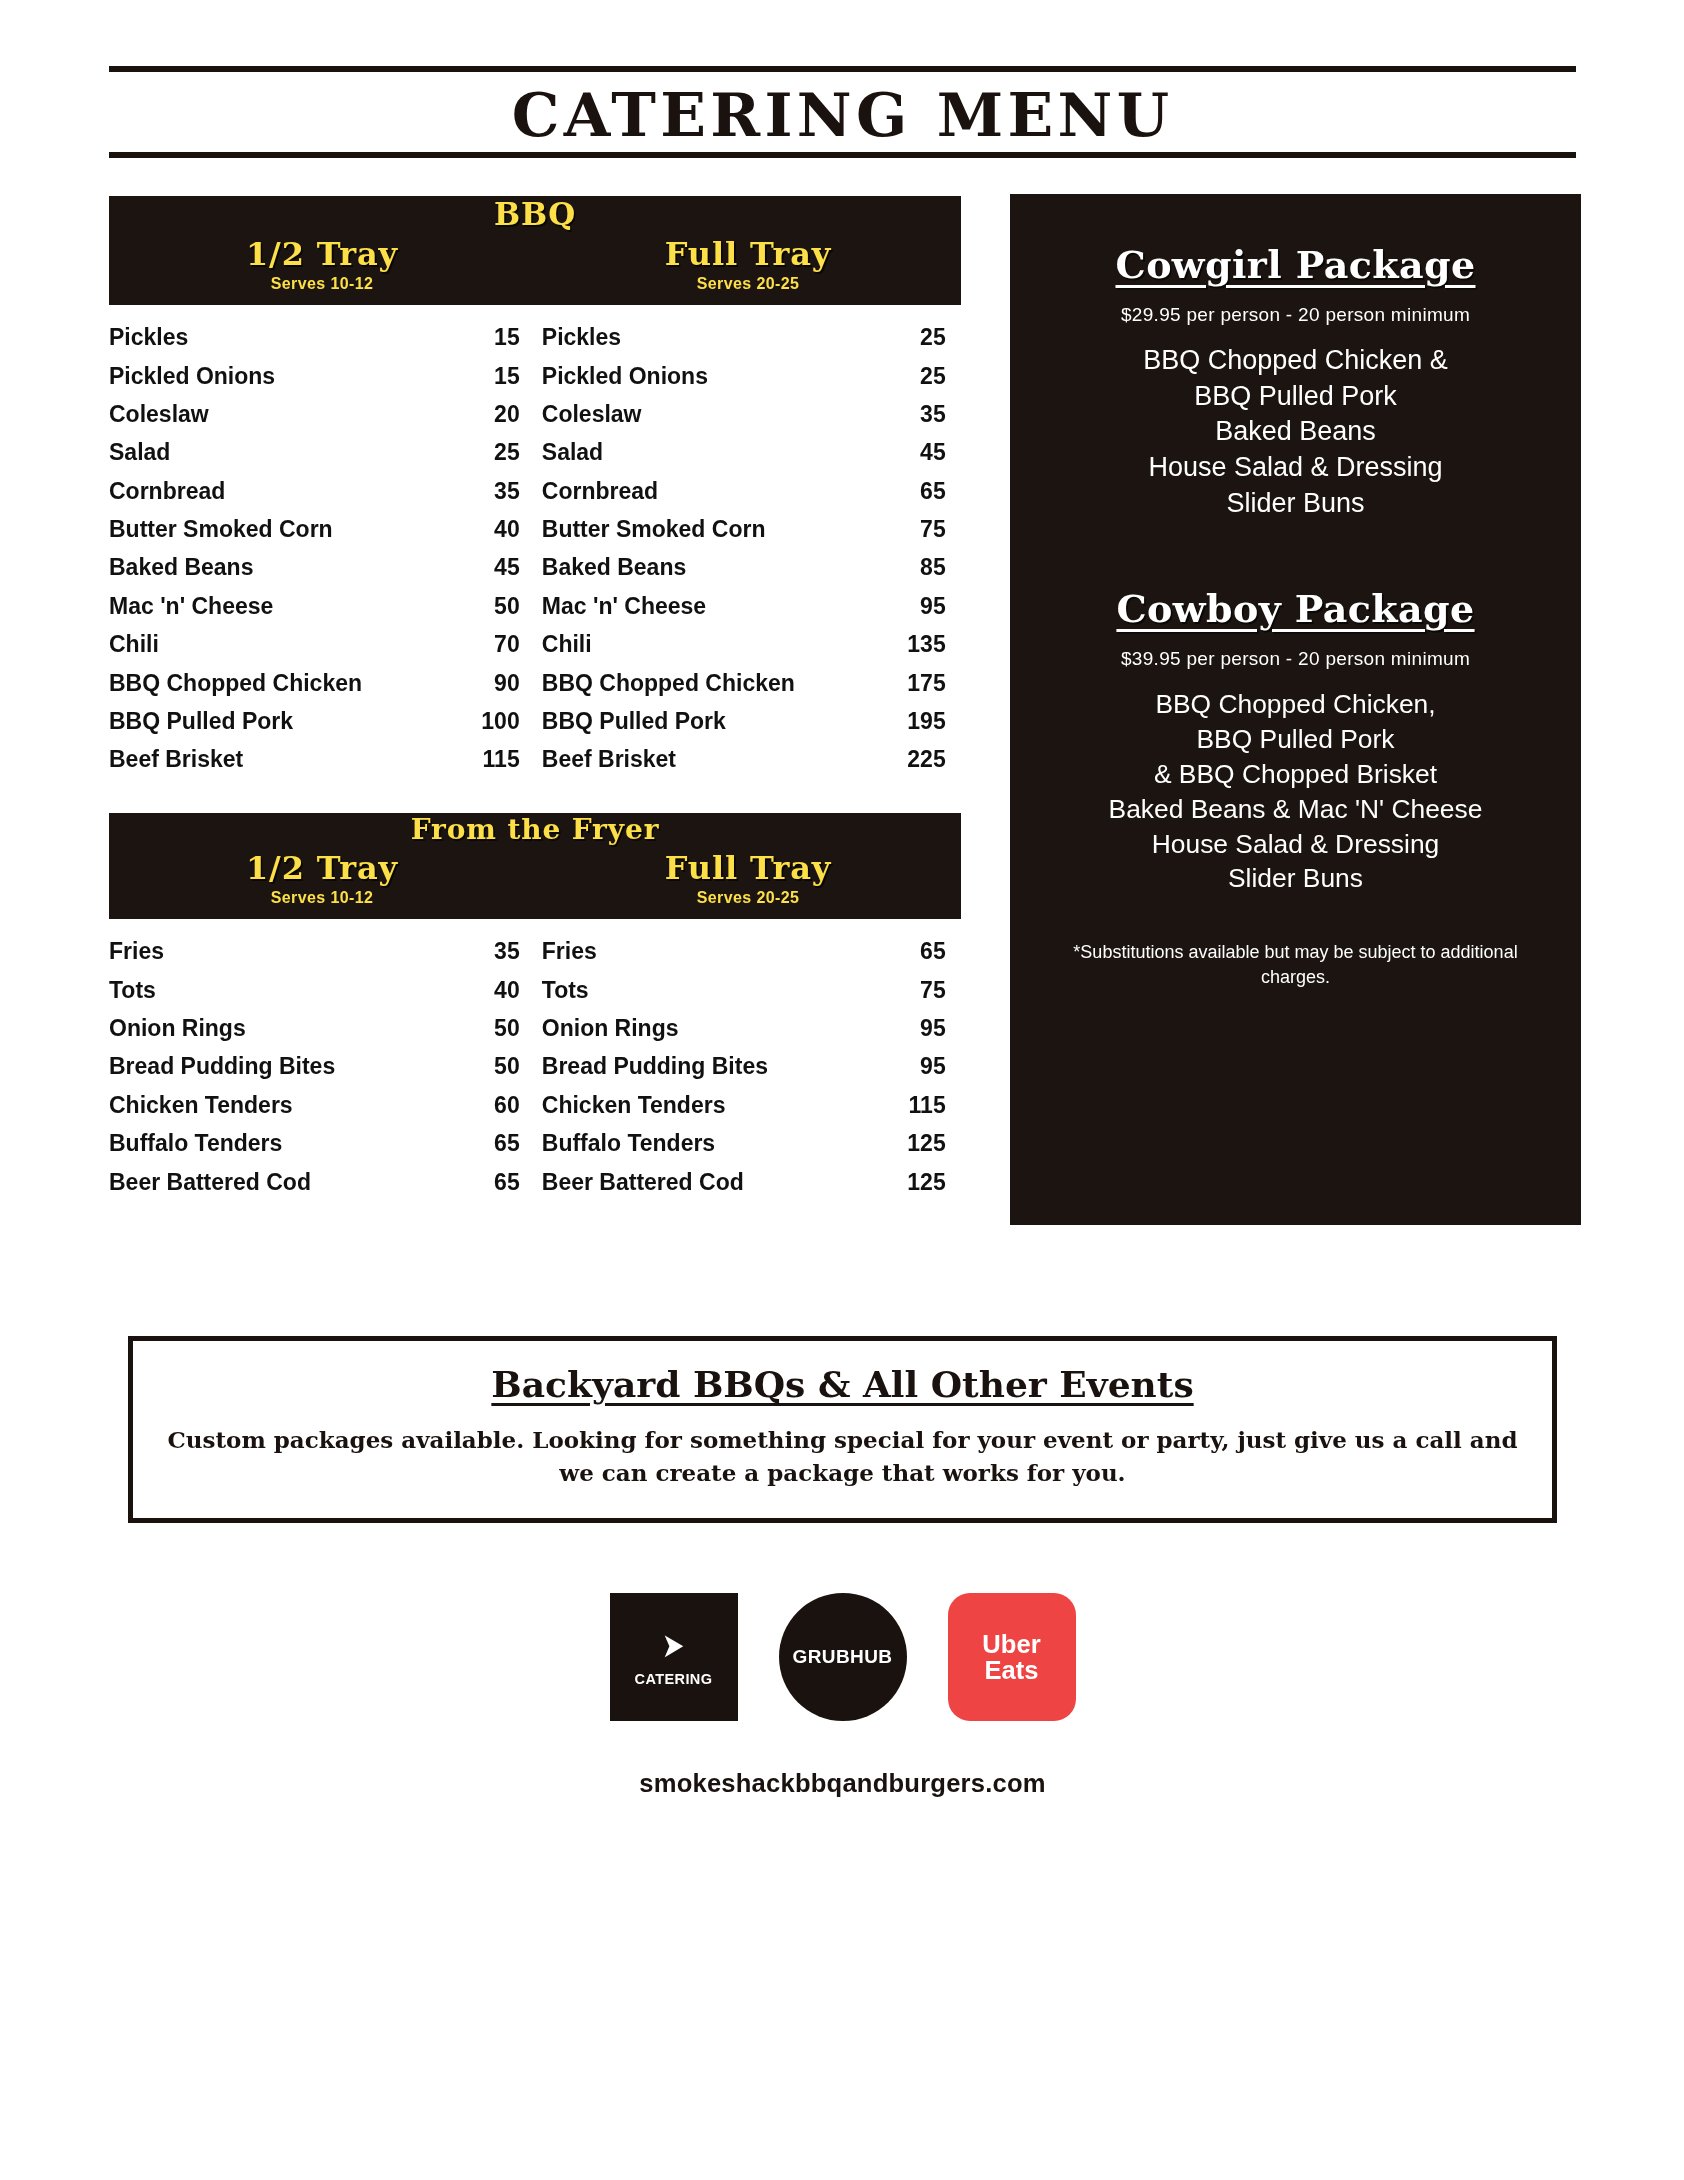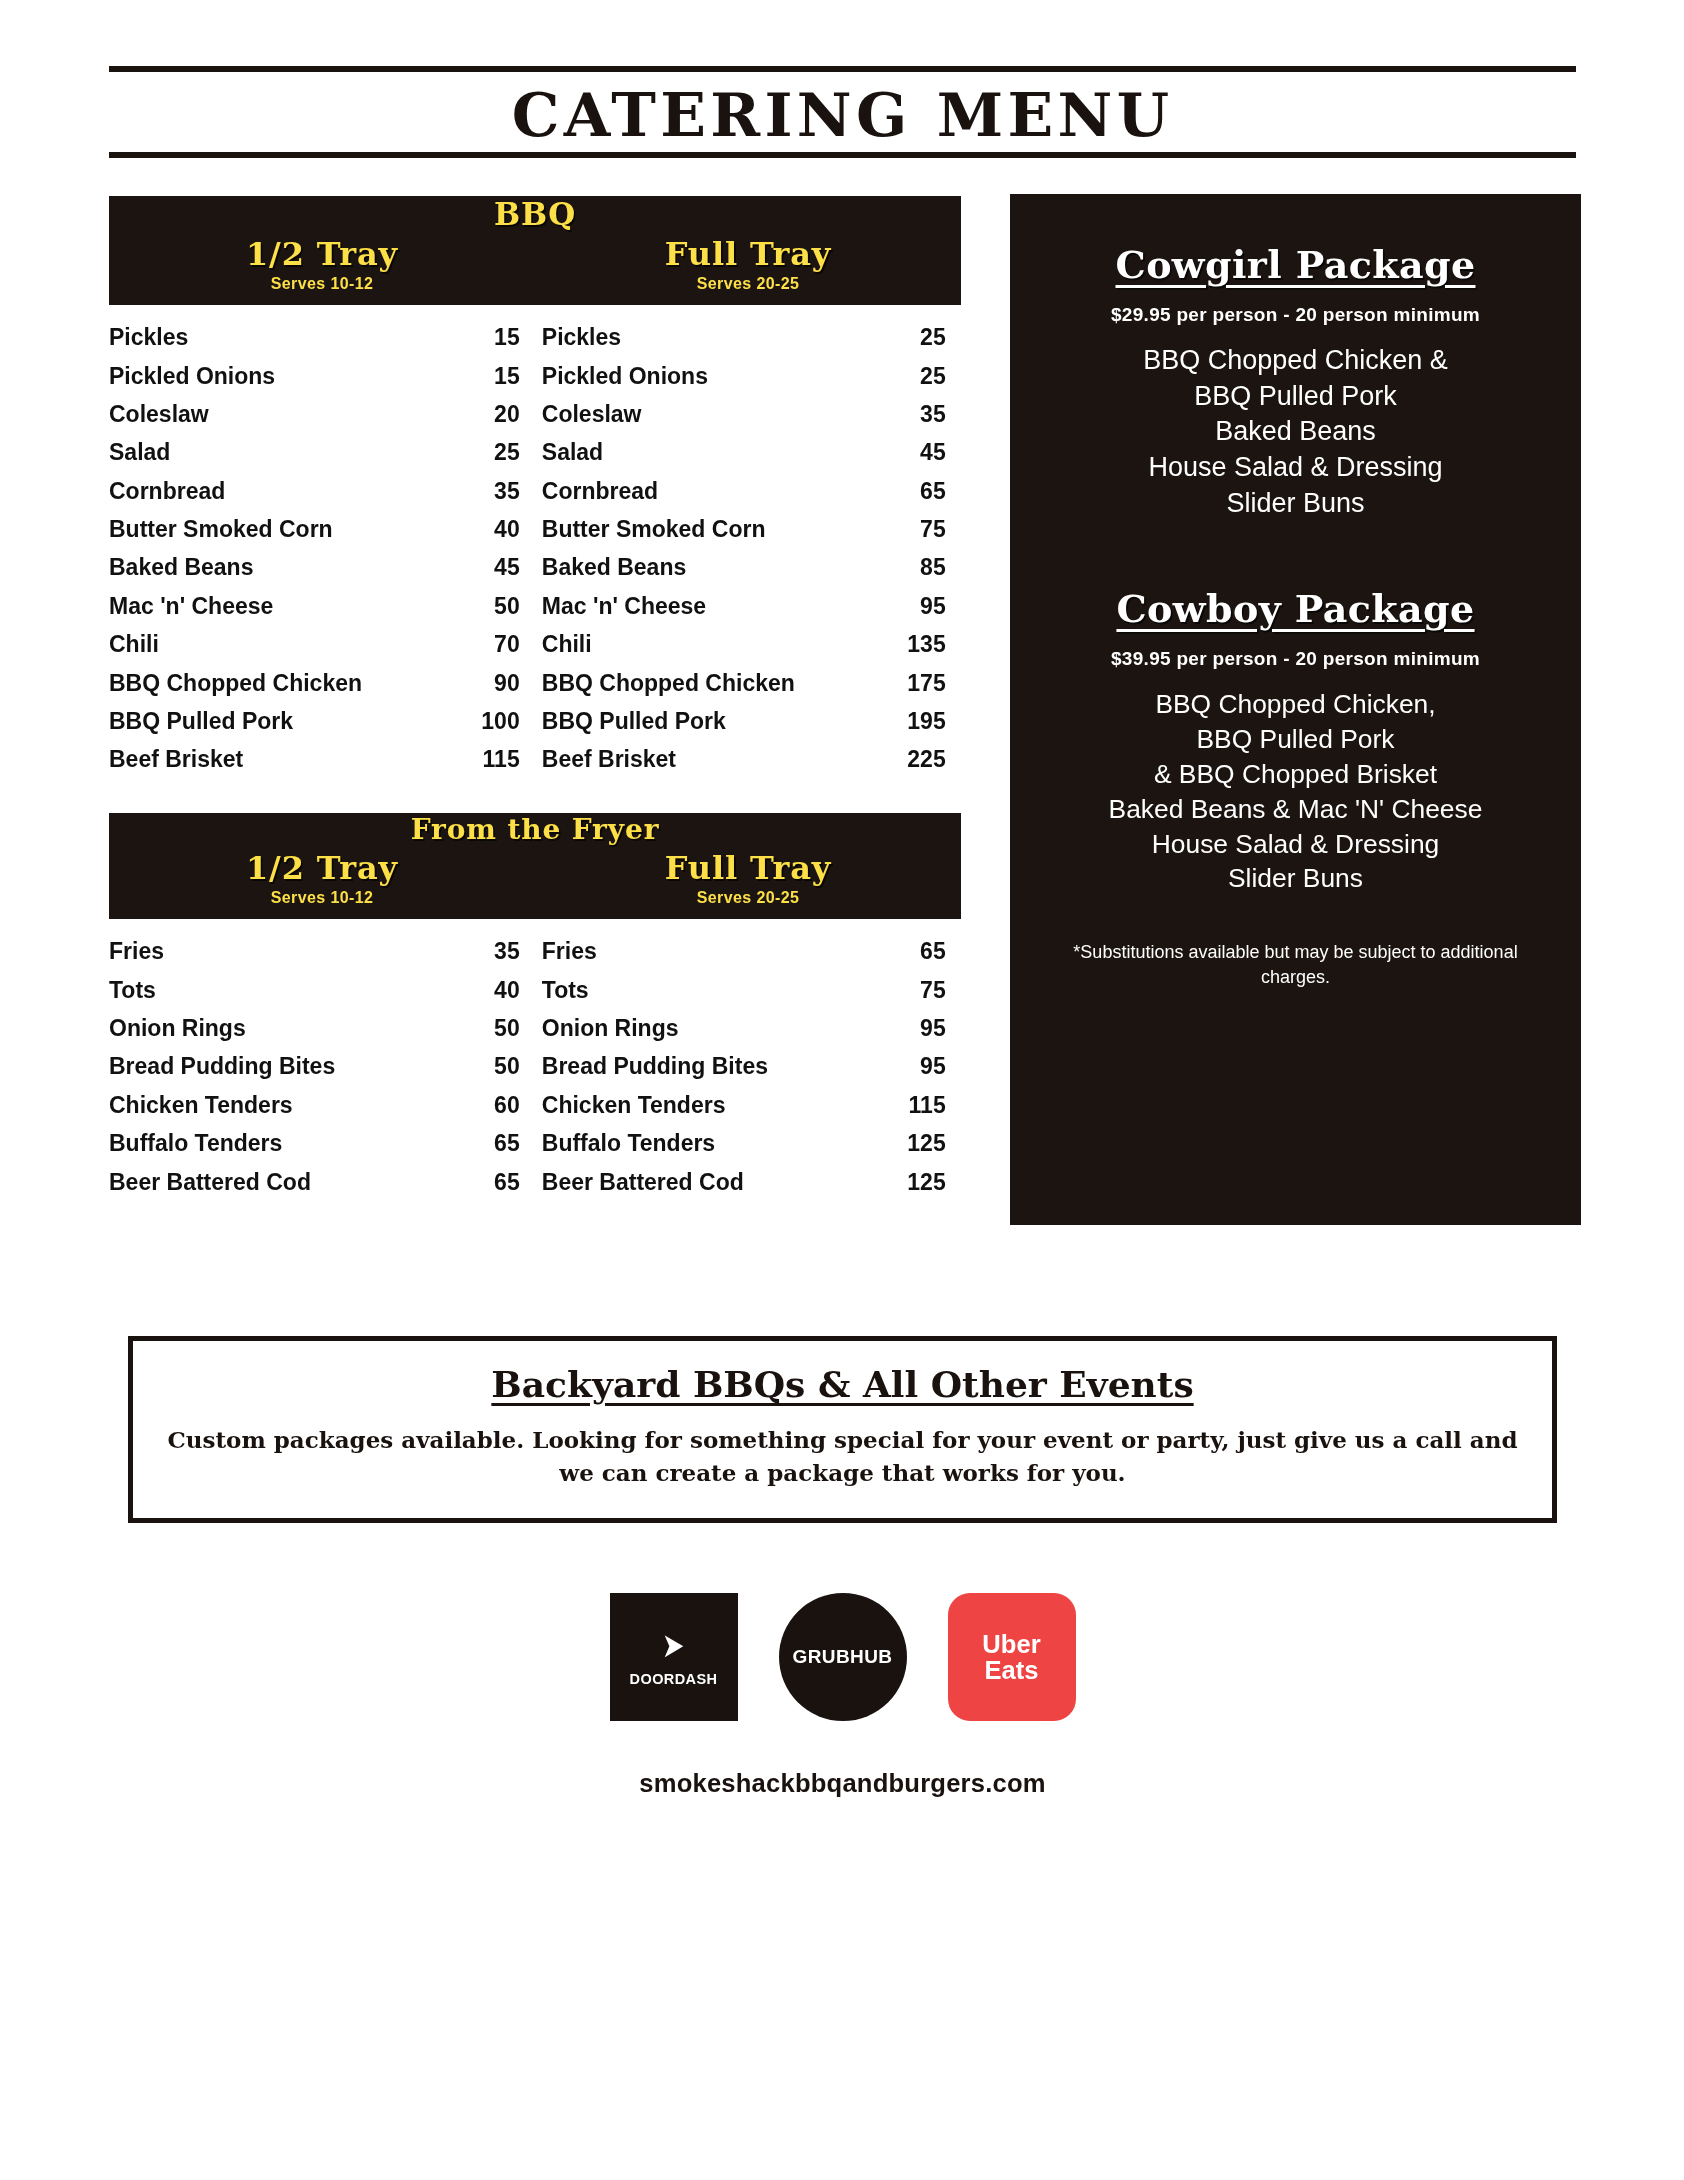--- a/index.html
+++ b/index.html
@@ -128,21 +128,21 @@
     font-weight: 700;
     font-size: 38px;
     letter-spacing: 0.4px;
     text-decoration: underline;
     text-underline-offset: 6.8px;
     text-shadow: 1.7px 1.7px 0 rgba(0,0,0,0.6);
   }
   .pkg-price {
     text-align: center;
     font-size: 19px;
-    font-weight: 700;
+    font-weight: 400;
     margin-top: 17px;
     letter-spacing: 0.3px;
   }
   .pkg-lines {
     text-align: center;
     font-size: 27px;
     line-height: 1.32;
     margin-top: 17px;
     font-weight: 400;
   }
@@ -480,21 +480,21 @@
   </div>
 
   <div class="backyard">
     <div class="backyard-title">Backyard BBQs &amp; All Other Events </div>
     <div class="backyard-text">Custom packages available.  Looking for something special for your event or party, just give us a call and we can create a package that works for you.</div>
   </div>
 
   <div class="logos">
     <div class="logo logo-doordash">
       <div class="dd-mark">➤</div>
-      <div class="dd-text">DOORDASH</div>
+      <div class="dd-text">CATERING</div>
     </div>
     <div class="logo logo-grubhub">
       <span>GRUBHUB</span>
     </div>
     <div class="logo logo-ubereats">
       <span>Uber</span>
       <span>Eats</span>
     </div>
   </div>
 

